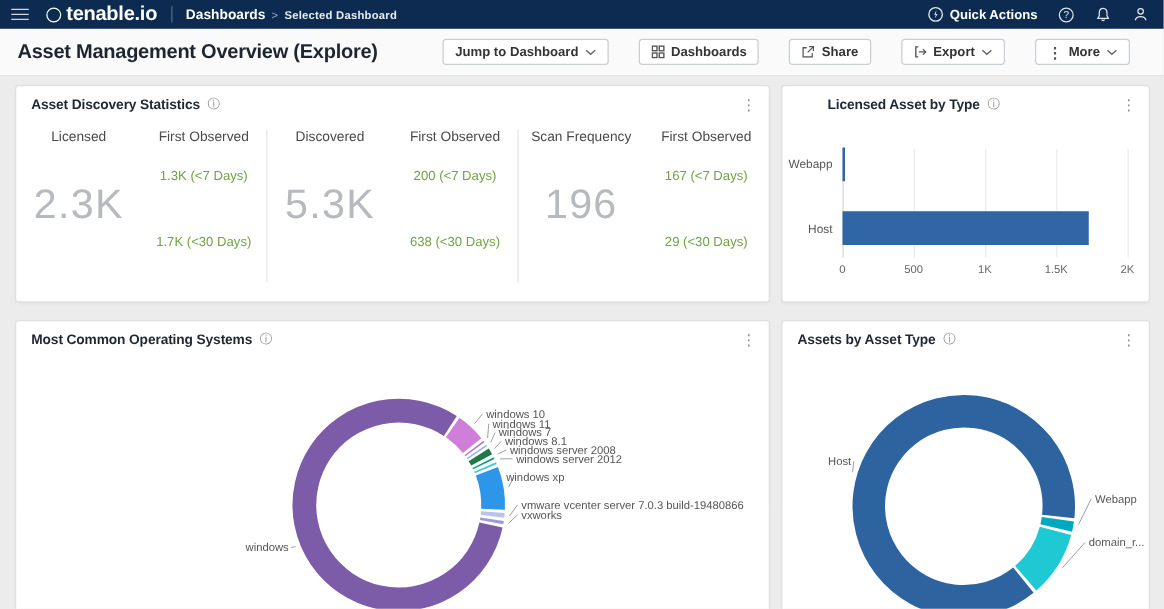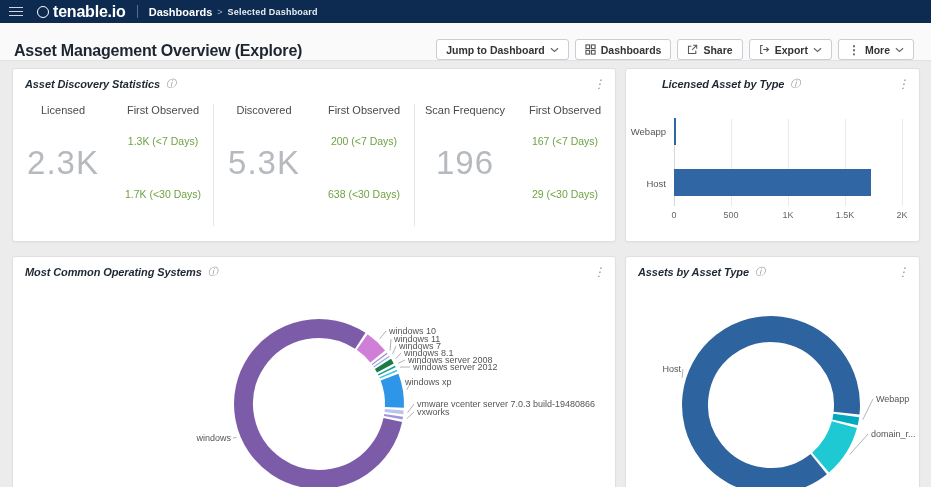--- a/index.html
+++ b/index.html
@@ -21,37 +21,37 @@
   .crumb-page { font-size:9px; font-weight:bold; color:#e8edf3; letter-spacing:.2px; }
   .nav-right { margin-left:auto; display:flex; align-items:center; gap:17px; padding-right:12px; }
   .quick-actions { display:flex; align-items:center; gap:5px; cursor:pointer; }
   .quick-actions span { font-size:10.5px; font-weight:bold; }
   .circle-q { width:12px; height:12px; border:1px solid #dfe6ee; border-radius:50%;
     font-size:8px; line-height:10px; text-align:center; color:#dfe6ee; }
   .nav-ic { width:13px; height:13px; cursor:pointer; }
 
   
   .pagehead { position:absolute; top:23px; left:0; width:100%; height:38px; background:#fafafa;
-    border-bottom:1px solid #e2e2e2; display:flex; align-items:flex-end; z-index:10; }
+    border-bottom:1px solid #e2e2e2; display:flex; align-items:center; z-index:10; }
   .page-title { font-size:16px; font-weight:bold; color:#1c2530; margin-left:14px; letter-spacing:-0.2px; }
-  .head-actions { margin-left:auto; margin-right:17px; display:flex; gap:6px; }
+  .head-actions { margin-left:auto; margin-right:27px; display:flex; gap:24px; }
   .btn { display:inline-flex; align-items:center; gap:5px; height:21px; padding:0 9px;
     background:#fff; border:1px solid #c9ced4; border-radius:3px; font-size:10.5px;
     font-weight:bold; color:#333; cursor:pointer; white-space:nowrap; }
   .btn svg { display:block; }
   .more-glyph { font-size:12px; color:#555; }
 
   
   .panel { position:absolute; background:#fff; border:1px solid #e0e0e0; border-radius:3px;
     box-shadow:0 1px 2px rgba(0,0,0,.04); }
   #panel-discovery { left:12px; top:68px; width:604px; height:174px; }
   #panel-bar       { left:625px; top:68px; width:295px; height:174px; }
   #panel-os        { left:12px; top:256px; width:604px; height:250px; }
   #panel-assettype { left:625px; top:256px; width:295px; height:250px; }
-  .panel-head { display:flex; align-items:flex-start; padding:9px 10px 0 12px;font-style:italic; }
+  .panel-head { display:flex; align-items:flex-start; padding:9px 10px 0 12px; }
   .panel-title { font-size:11px; font-weight:bold; color:#1e2833; letter-spacing:-0.1px; }
   .info-ic { font-size:10px; color:#8a8f94; margin-left:6px; line-height:12px; cursor:pointer; }
   .kebab { margin-left:auto; font-size:12px; color:#8a8f94; cursor:pointer; line-height:12px; }
 
   
   .stats-row { display:flex; margin-top:14px; height:122px; }
   .stat-group { flex:1; display:flex; position:relative; }
   .stat-group + .stat-group { border-left:1px solid #e6e6e6; }
   .stat-col { flex:1; position:relative; text-align:center; }
   .stat-label { font-size:11px; color:#4a4a4a; }
@@ -85,20 +85,38 @@
     </div>
     <div class="brand">
       <span class="ring"></span>
       <span class="brand-name">tenable.io</span>
     </div>
     <div class="nav-divider"></div>
     <div style="display:flex;align-items:center;">
       <span class="crumb-section">Dashboards</span>
       <span class="crumb-sep">&gt;</span>
       <span class="crumb-page">Selected Dashboard</span>
+    </div>
+    <div class="nav-right">
+      <div class="quick-actions">
+        <svg class="nav-ic" viewBox="0 0 13 13">
+          <circle cx="6.5" cy="6.5" r="5.4" fill="none" stroke="#dfe6ee" stroke-width="1.1"></circle>
+          <path d="M7.1 3.2 L5.3 6.7 h1.3 L5.9 9.8 L8.1 6.1 H6.7 Z" fill="#dfe6ee"></path>
+        </svg>
+        <span>Quick Actions</span>
+      </div>
+      <div class="circle-q">?</div>
+      <svg class="nav-ic" viewBox="0 0 13 13">
+        <path d="M6.5 1.6 C4.4 1.6 3.4 3.2 3.4 5.3 v2.4 L2.3 9.6 h8.4 L9.6 7.7 V5.3 c0-2.1-1-3.7-3.1-3.7 z" fill="none" stroke="#dfe6ee" stroke-width="1"></path>
+        <path d="M5.4 10.6 a1.15 1.15 0 0 0 2.2 0" fill="none" stroke="#dfe6ee" stroke-width="1"></path>
+      </svg>
+      <svg class="nav-ic" viewBox="0 0 13 13">
+        <circle cx="6.5" cy="4" r="2.2" fill="none" stroke="#dfe6ee" stroke-width="1"></circle>
+        <path d="M2.2 11.2 a4.4 3.8 0 0 1 8.6 0" fill="none" stroke="#dfe6ee" stroke-width="1"></path>
+      </svg>
     </div>
   </div>
 
   <div class="pagehead">
     <div class="page-title">Asset Management Overview (Explore)</div>
     <div class="head-actions">
       <div class="btn">
         <span>Jump to Dashboard</span>
         <svg width="9" height="6" viewBox="0 0 10 6">
             <path d="M1 1 L5 4.6 L9 1" fill="none" stroke="#666" stroke-width="1.3"></path>

